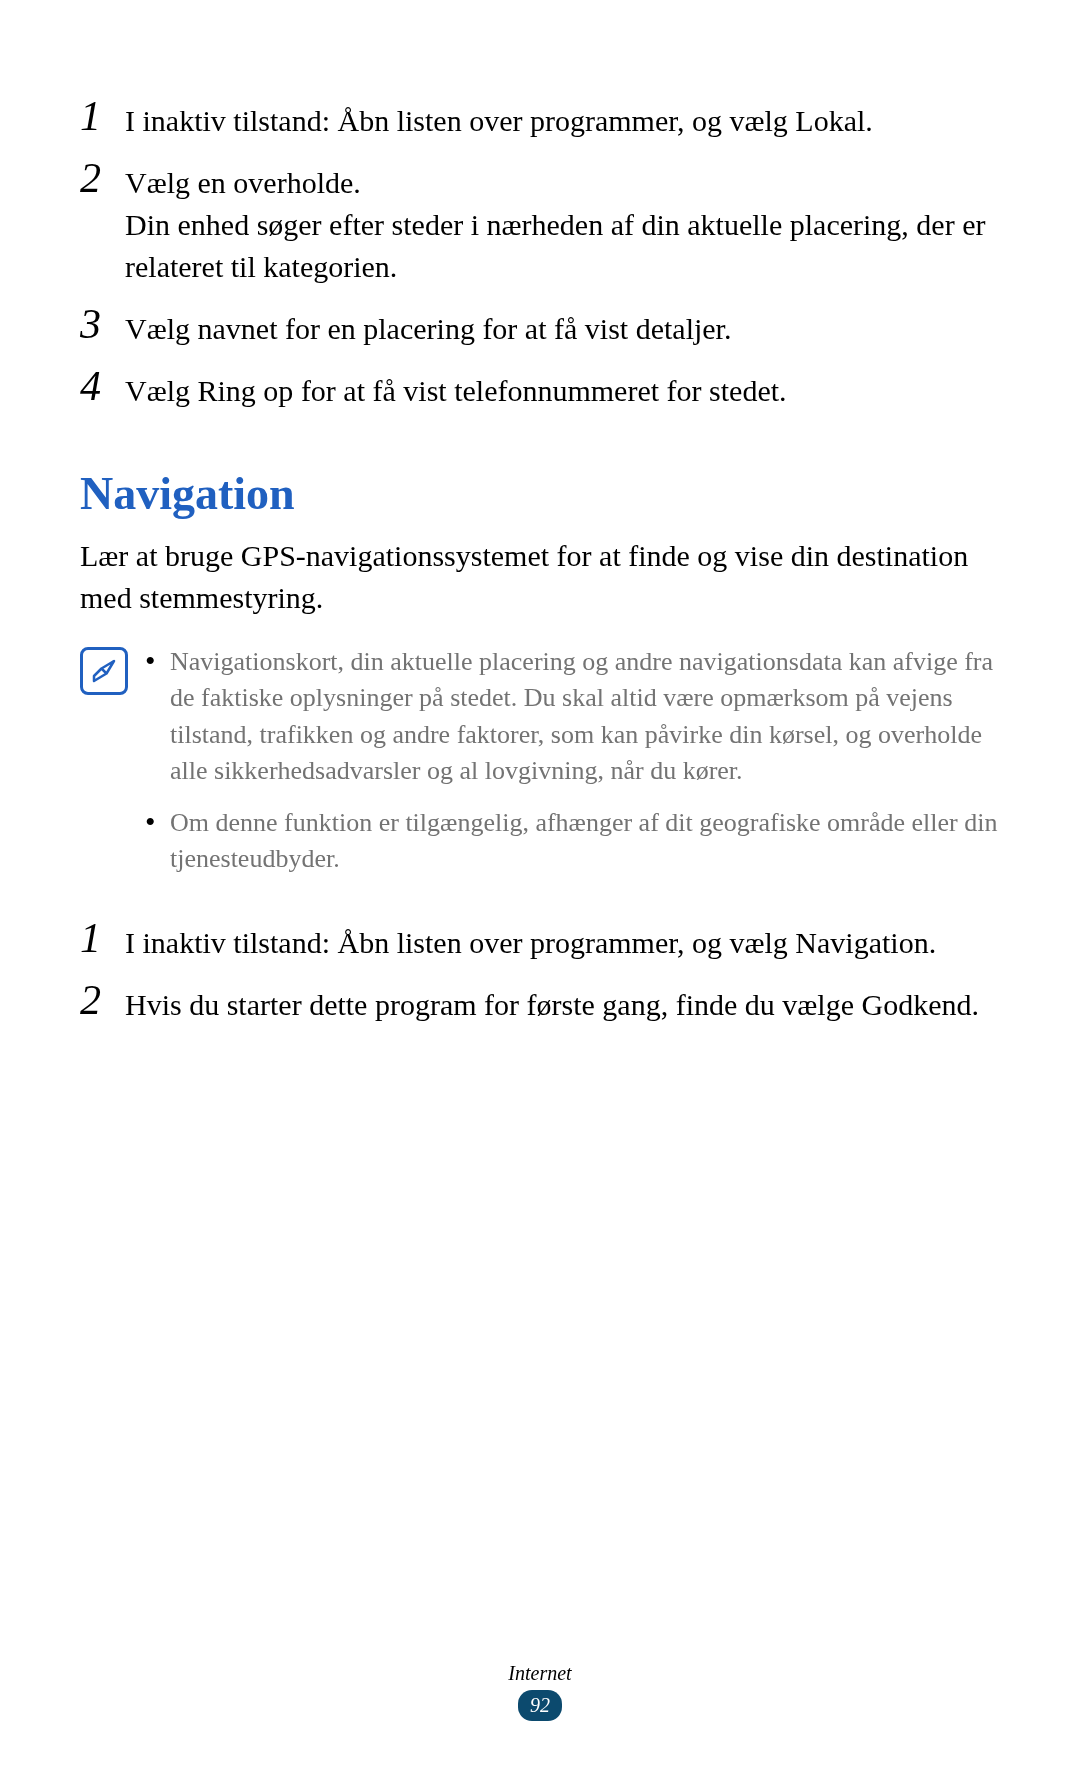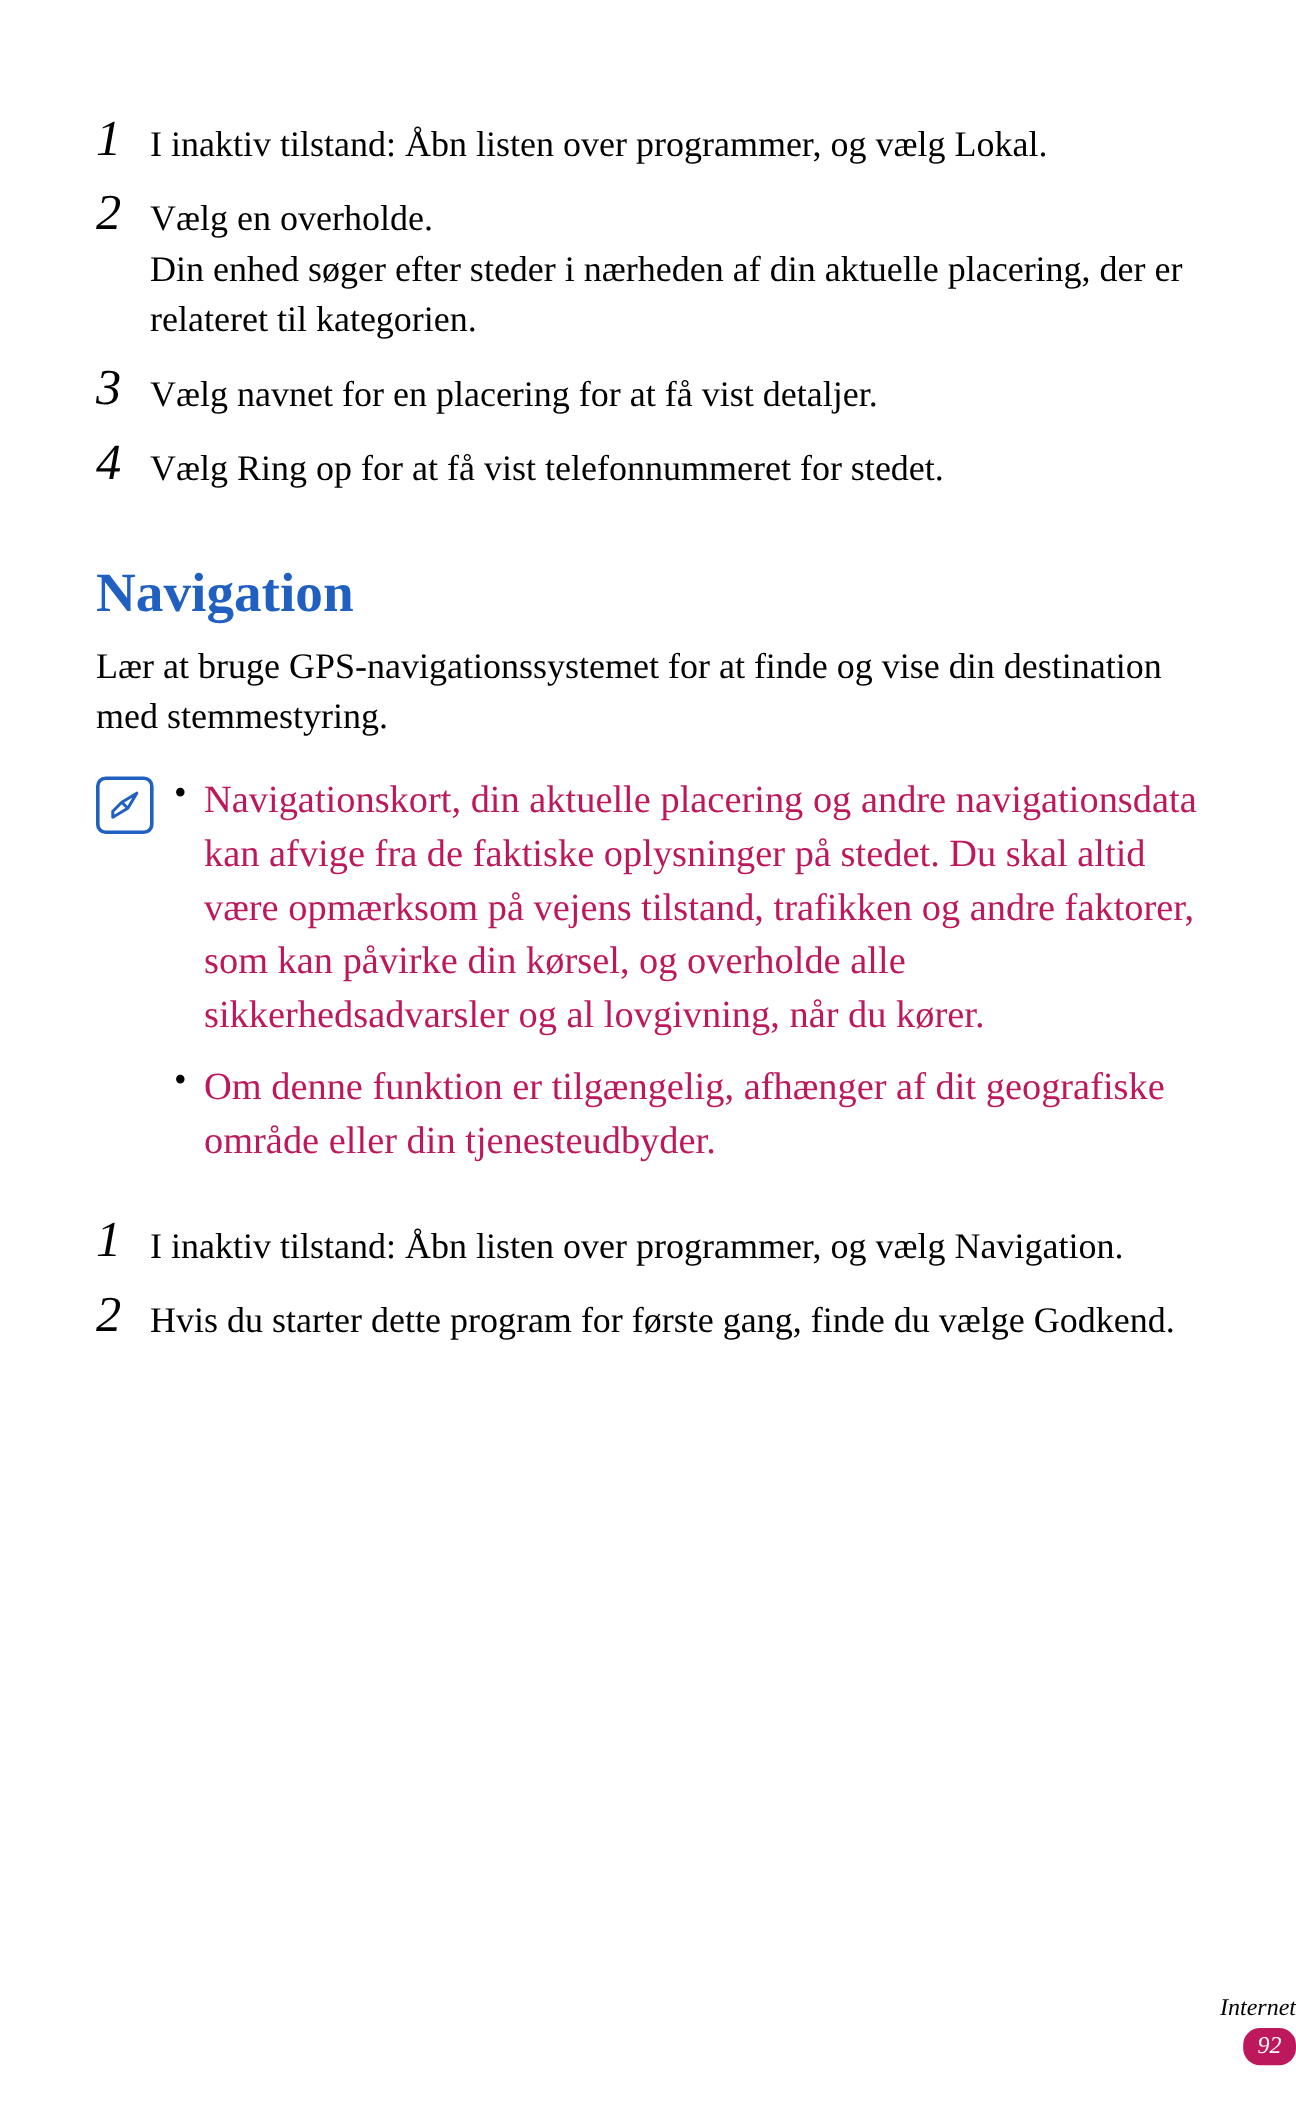--- a/index.html
+++ b/index.html
@@ -98,44 +98,44 @@
       margin-bottom: 15px;
     }
     
     .bullet {
       font-size: 30px;
       width: 25px;
       flex-shrink: 0;
     }
     
     .bullet-text {
-      font-size: 32px;
+      font-size: 26px;
       line-height: 1.4;
-      color: #be185d;
+      color: #737373;
       flex: 1;
     }
     
     .footer {
       position: absolute;
       bottom: 50px;
       left: 0;
       right: 0;
-      text-align: right;
+      text-align: center;
     }
     
     .footer-category {
       font-style: italic;
       font-size: 20px;
       color: #000;
       margin-bottom: 5px;
     }
     
     .page-number-badge {
       display: inline-block;
-      background: #be185d;
+      background: #0c4a6e;
       color: #fff;
       font-size: 20px;
       padding: 4px 12px;
       border-radius: 14px;
       font-style: italic;
     }
   </style>
 </head>
 <body>
 

